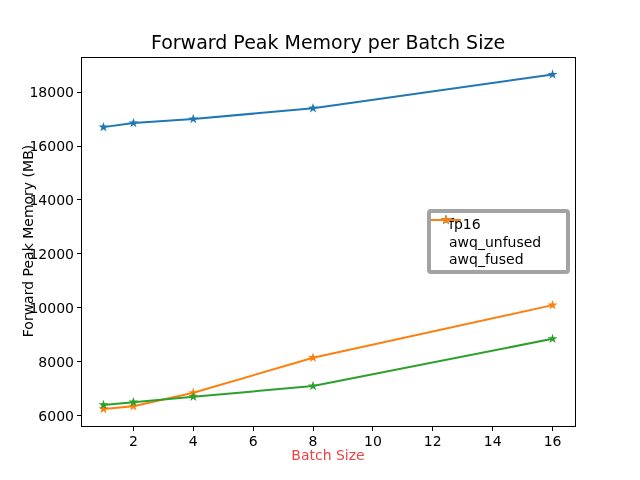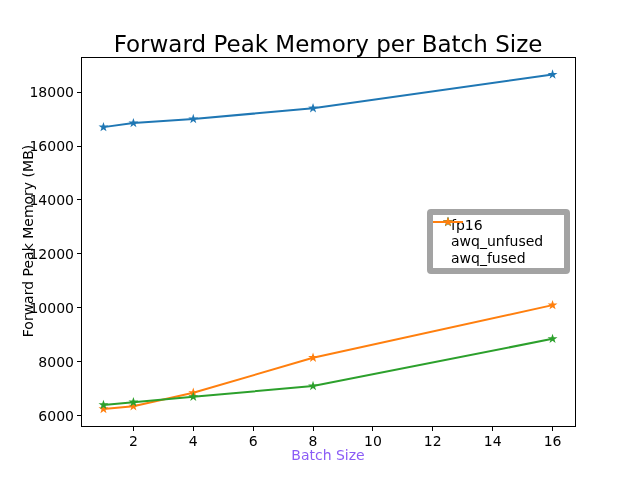--- a/index.html
+++ b/index.html
@@ -4,33 +4,33 @@
 <style>
   html,body{margin:0;padding:0;background:#ffffff;}
   .figure{
     position:relative;width:640px;height:480px;background:#ffffff;
     font-family:"DejaVu Sans","Liberation Sans",sans-serif;color:#000;
     overflow:hidden;
   }
   .figure svg{position:absolute;left:0;top:0;}
   .chart-title{
     position:absolute;left:81px;top:31px;width:494px;text-align:center;
-    font-size:23px;color:#000;white-space:nowrap;
+    font-size:19px;color:#000;white-space:nowrap;
   }
   .xlabel{
     position:absolute;left:81px;top:447px;width:494px;text-align:center;
-    font-size:14px;color:#8b5cf6;
+    font-size:14px;color:#ef4444;
   }
   .ylabel{
     position:absolute;left:28px;top:241px;font-size:14px;color:#000;
     white-space:nowrap;transform:translate(-50%,-50%) rotate(-90deg);
   }
   .legend{
     position:absolute;left:427px;top:209px;width:143px;height:65px;
-    box-sizing:border-box;border:6px solid #a3a3a3;border-radius:4px;
+    box-sizing:border-box;border:4px solid #a3a3a3;border-radius:4px;
     background:rgba(255,255,255,0.9);
     display:flex;flex-direction:column;justify-content:space-around;
     padding:2px 0;
   }
   .legend-row{display:flex;align-items:center;padding-left:9px;height:19px;}
   .legend-label{font-size:14px;margin-left:9px;color:#000;line-height:1;}
   #plot text{font-size:14px;fill:#000;font-family:"DejaVu Sans","Liberation Sans",sans-serif;}
 </style>
 </head>
 <body>

